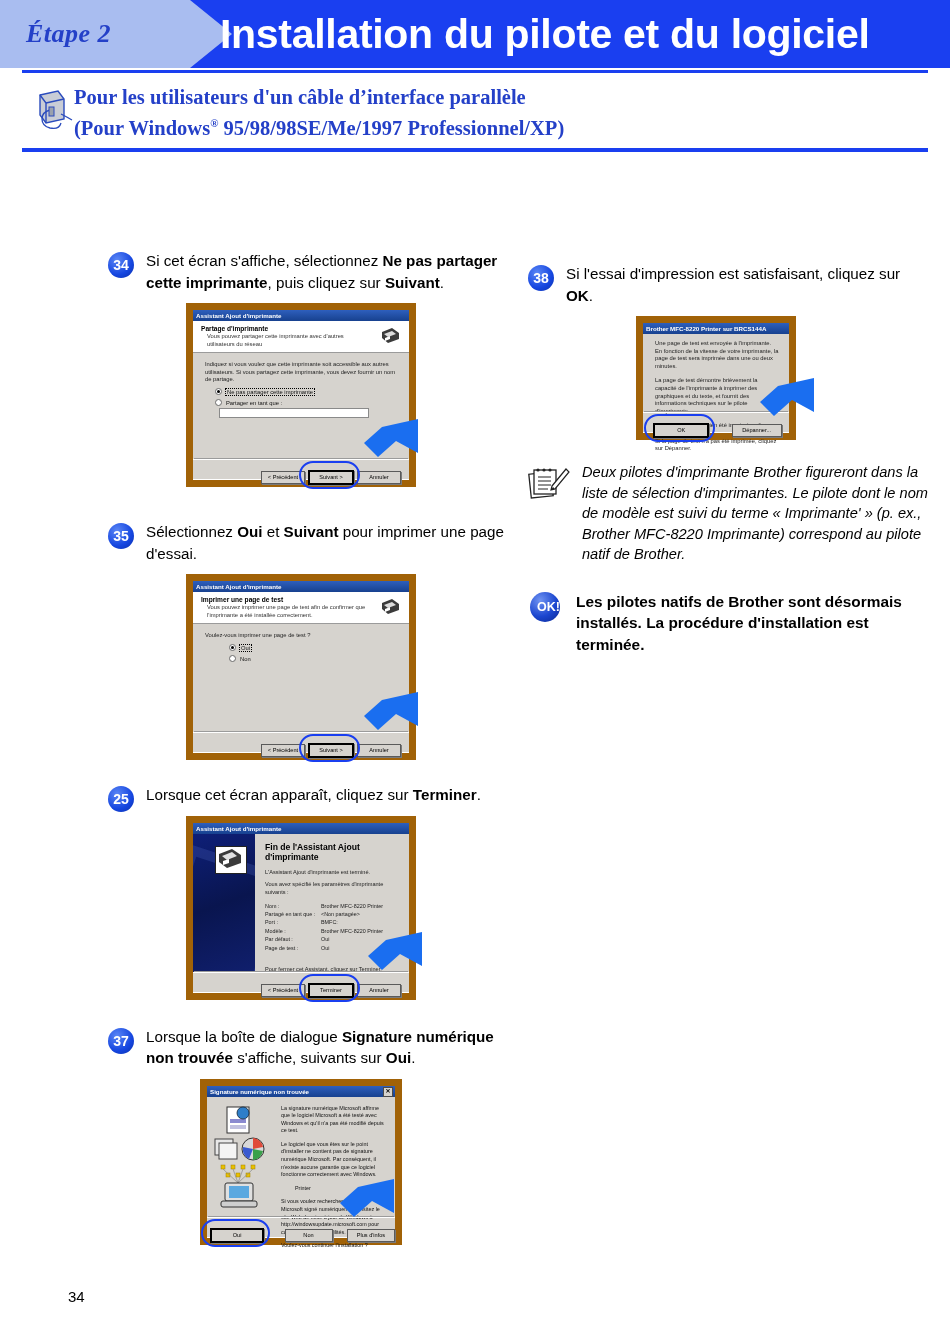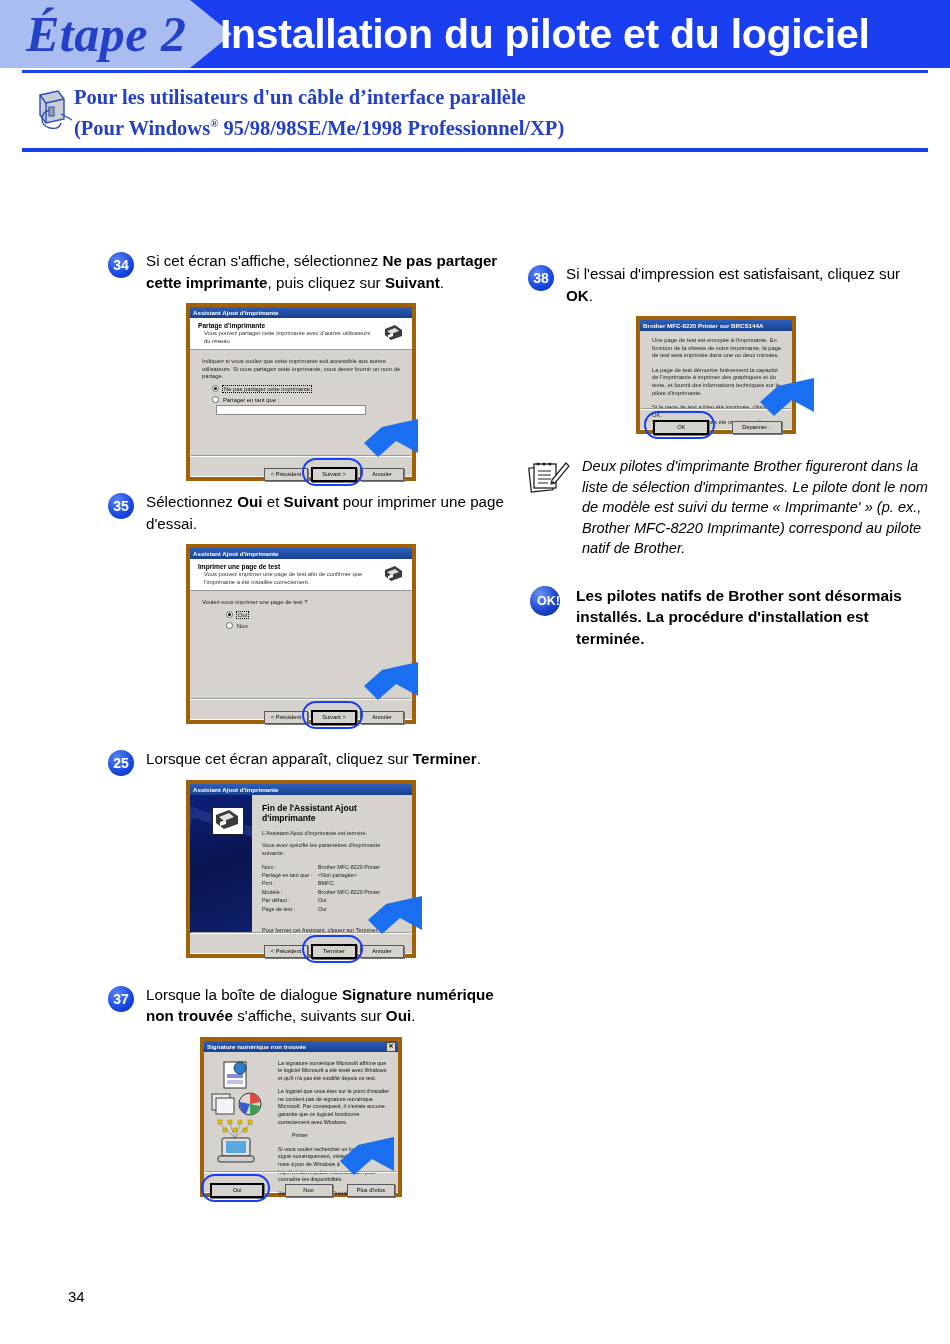--- a/index.html
+++ b/index.html
@@ -14,21 +14,21 @@
     position:absolute;left:0;top:0;width:190px;height:68px;background:#a9bdf0;
   }
   .header-chevron:after{
     content:"";position:absolute;left:190px;top:0;width:0;height:0;
     border-top:34px solid transparent;border-bottom:34px solid transparent;
     border-left:42px solid #a9bdf0;
   }
   .etape-label{
     position:absolute;left:26px;top:8px;width:170px;height:52px;
     font-family:"Liberation Serif",serif;font-weight:bold;font-style:italic;
-    font-size:50px;color:#2440c8;line-height:52px;letter-spacing:.5px;
+    font-size:26px;color:#2440c8;line-height:52px;letter-spacing:.5px;
   }
   .header-title{
     position:absolute;left:220px;top:10px;
     font-size:41px;font-weight:bold;color:#ffffff;line-height:48px;
     letter-spacing:-0.3px;
   }
 
   
   .subheader{position:absolute;left:0;top:68px;width:950px;height:83px;background:#ffffff;}
   .subrule-top{position:absolute;left:22px;top:70px;width:906px;height:3px;background:#1a3ff0;}
@@ -52,21 +52,21 @@
     color:#ffffff;font-size:14px;font-weight:bold;text-align:center;line-height:26px;
   }
   .step-text{
     margin-left:38px;font-size:15.2px;color:#000000;line-height:21.5px;
   }
   .step-text b{font-weight:bold;}
 
   
   .dlgwrap{position:relative;margin:10px 0 4px 0;}
   .dlg{
-    position:relative;background:#d6d3ce;border:4px solid #a16207;
+    position:relative;background:#d6d3ce;border:7px solid #a16207;
     box-shadow:0 0 0 1px #ffffff inset;
   }
   .dlg-title{
     height:11px;background:linear-gradient(180deg,#2e5fbd 0%,#17418f 100%);
     color:#ffffff;font-size:6.2px;font-weight:bold;line-height:11px;
     padding:0 3px;white-space:nowrap;overflow:hidden;position:relative;
   }
   .dlg-title .x{
     position:absolute;right:2px;top:1.5px;width:8px;height:8px;
     background:#d6d3ce;border:1px solid #4a4a4a;color:#000;font-size:6px;
@@ -176,21 +176,21 @@
     <g stroke="#2a4bbd" stroke-width="1.3" fill="none">
       <path d="M20 24 q-8 2 -8 9 q0 7 8 9 q9 2 11 -5"></path>
       <path d="M31 28 q6 3 11 6"></path>
     </g>
     <rect x="19" y="21" width="5" height="9" fill="#9aa1ad" stroke="#2a4bbd" stroke-width="1"></rect>
   </svg>
 </div>
 <div class="sub-lines">
   <div>Pour les utilisateurs d'un câble d’interface parallèle</div>
   <div>
-    <span>(Pour Windows</span><sup>®</sup><span> 95/98/98SE/Me/1998 Professionnel/XP)</span>
+    <span>(Pour Windows</span><sup>®</sup><span> 95/98/98SE/Me/1997 Professionnel/XP)</span>
   </div>
 </div>
 
 <div class="col-left">
 
   <div class="step">
     <div class="badge">34</div>
     <div class="step-text"><span>Si cet écran s'affiche, sélectionnez </span><b>Ne pas partager cette imprimante</b><span>, puis cliquez sur </span><b>Suivant</b><span>.</span></div>
   </div>
 
@@ -219,21 +219,21 @@
         <div class="btnrow">
           <span class="btn">&lt; Précédent</span><span class="ringbtn"><span class="btn def">Suivant &gt;</span></span><span class="btn">Annuler</span>
         </div>
       </div>
     </div>
     <svg class="bluearrow" style="left:162px;top:110px;" width="72" height="46" viewBox="0 0 72 46">
       <path d="M70 6 L70 40 L48 28 L30 44 L16 30 L34 14 Z" fill="#1a6ef0"></path>
     </svg>
   </div>
 
-  <div class="step" style="margin-top:10px;">
+  <div class="step" style="margin-top:34px;">
     <div class="badge">35</div>
     <div class="step-text"><span>Sélectionnez </span><b>Oui</b><span> et </span><b>Suivant</b><span> pour imprimer une page d'essai.</span></div>
   </div>
 
   <div class="dlgwrap" style="margin-left:78px;width:230px;">
     <div class="dlg" style="height:172px;">
       <div class="dlg-title">Assistant Ajout d'imprimante</div>
       <div class="dlg-body" style="height:160px;position:relative;">
         <div class="hdrblock">
           <div class="hdr-h">Imprimer une page de test</div>

